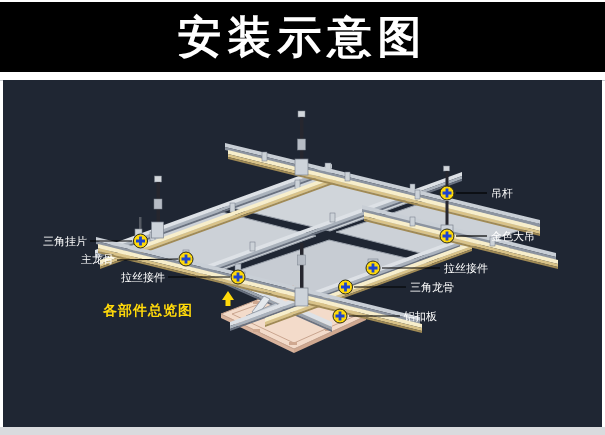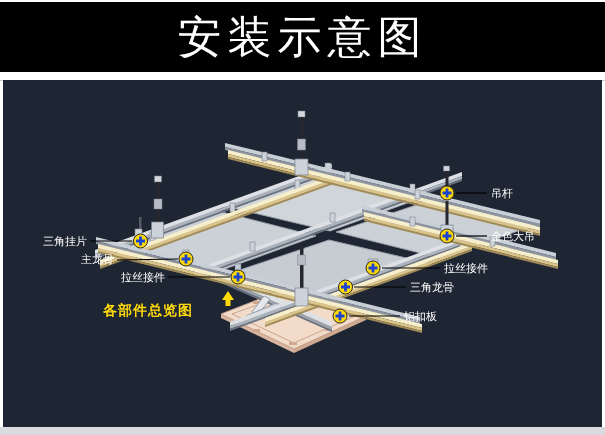--- a/index.html
+++ b/index.html
@@ -9,21 +9,21 @@
     background:#ffffff;
     font-family:"DejaVu Sans","Liberation Sans",sans-serif;
     overflow:hidden;
   }
   .title-band{
     position:absolute;left:0;top:2px;width:605px;height:70px;
     background:#000000;
     display:flex;align-items:center;justify-content:center;
   }
   .title-band h1{
-    margin:0;color:#ffffff;font-size:44px;font-weight:normal;
+    margin:0;color:#ffffff;font-size:44px;font-weight:bold;
     letter-spacing:6px;line-height:1;
   }
   .separator{
     position:absolute;left:0;top:72px;width:605px;height:8px;
     background:#ffffff;border-bottom:1px solid #c9ccd1;
   }
   .diagram-area{
     position:absolute;left:3px;top:80px;width:599px;height:347px;
     background:#1f2633;
   }

